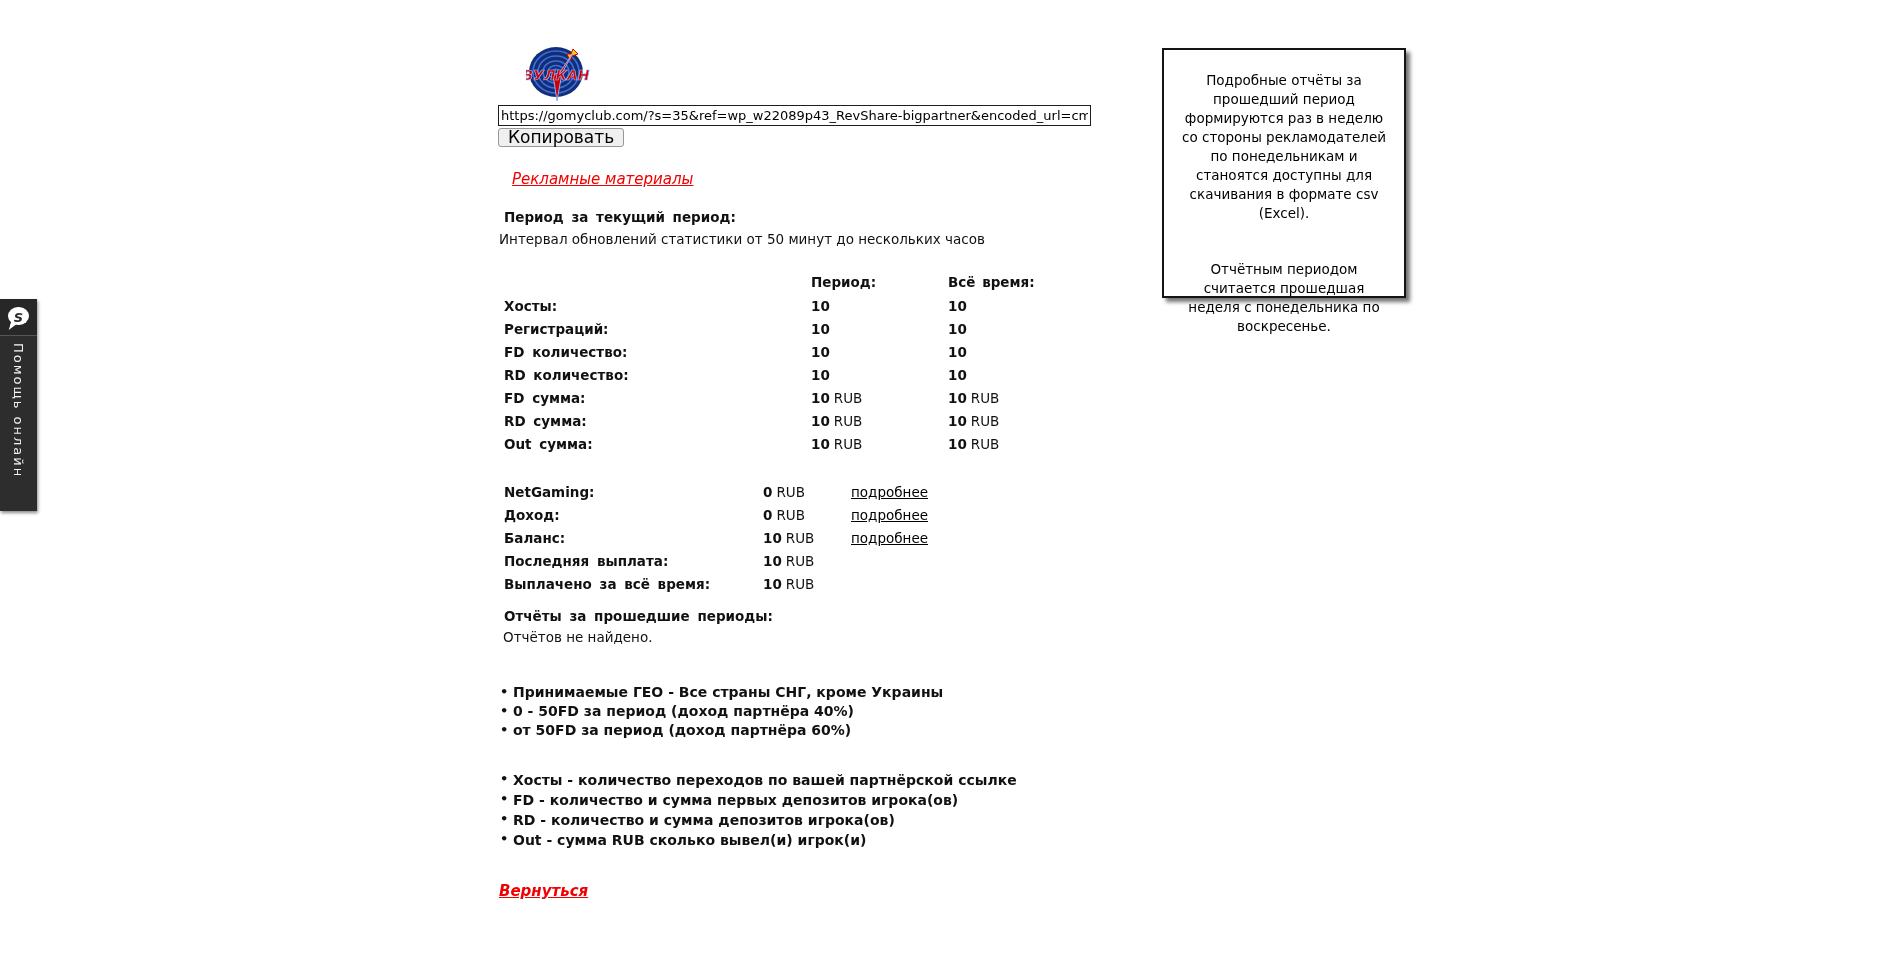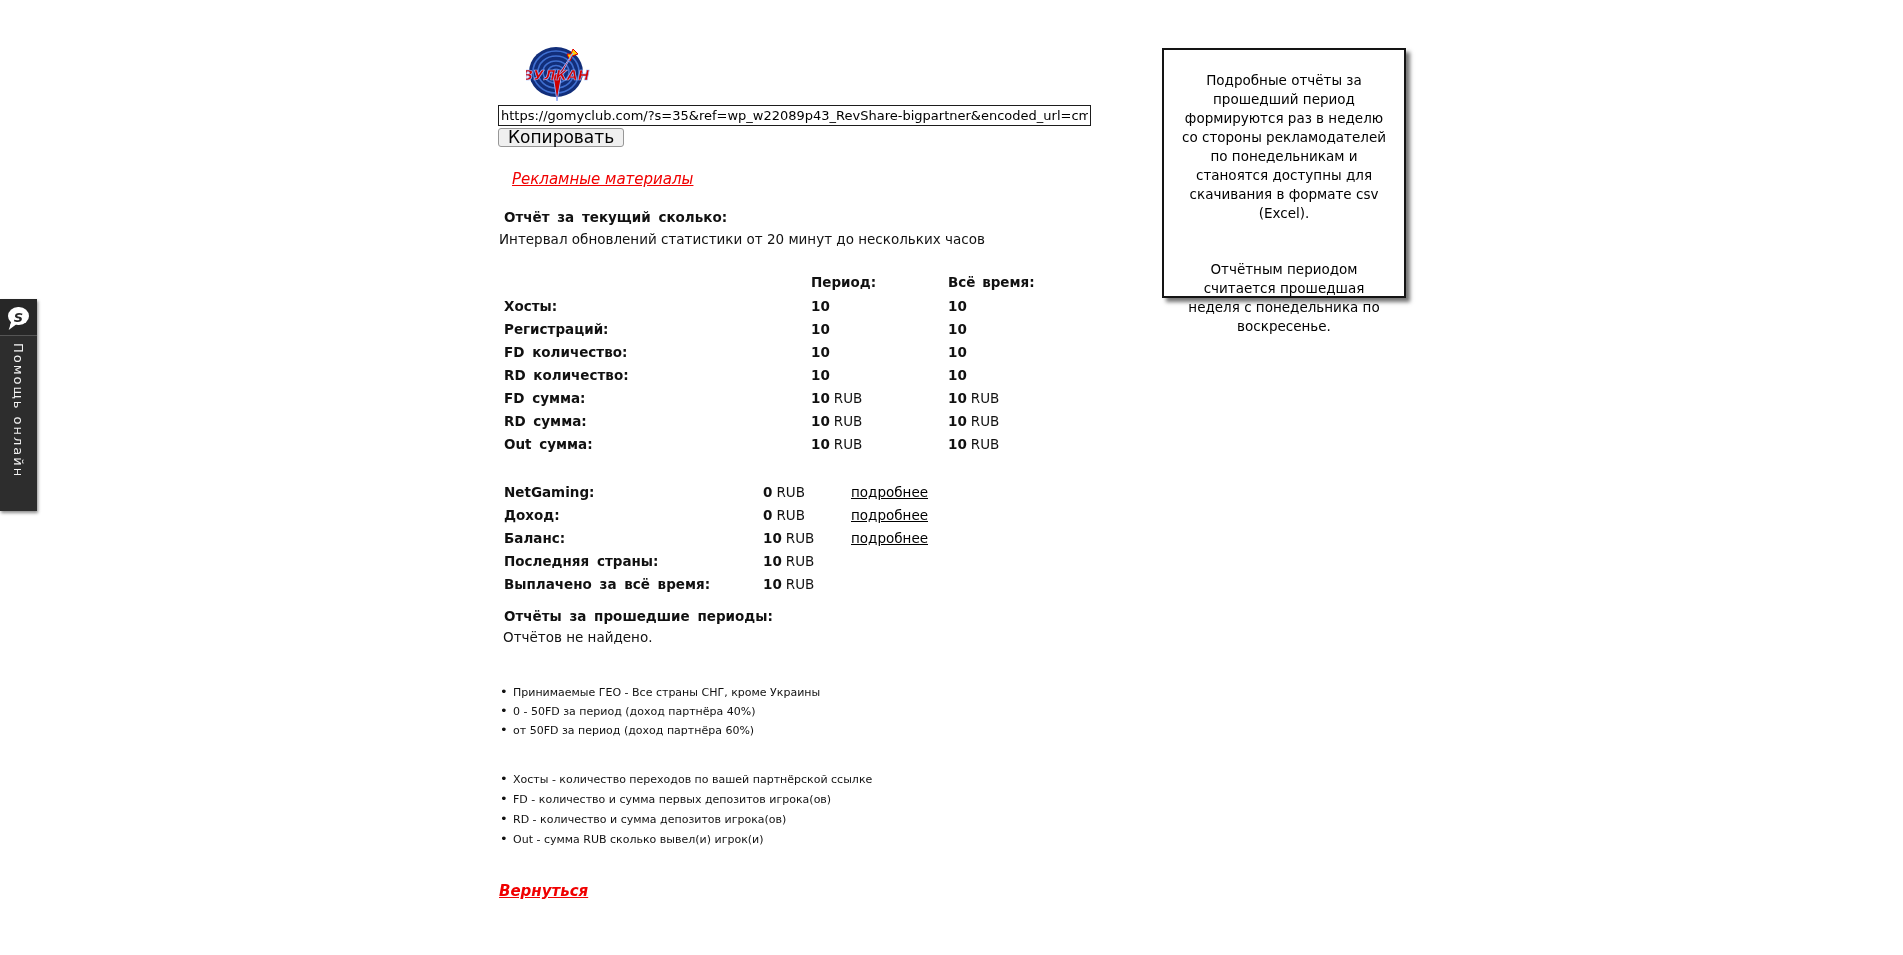--- a/index.html
+++ b/index.html
@@ -54,21 +54,21 @@
   .unit { font-weight:normal; margin-left:4px; }
 
   .finance { top:480px; width:560px; }
   .finance .row { display:grid; grid-template-columns:265px 88px 120px; height:23px; align-items:center; }
   .details-link { color:#000; text-decoration:underline; cursor:pointer; font-size:13.5px; }
 
   .past-heading { top:608px; }
   .past-empty { top:629px; font-size:13.5px; padding-left:5px; }
 
   ul.bullets { margin:0; padding:0; list-style:none; width:620px; }
-  ul.bullets li { font-size:11px; padding-left:15px; position:relative; }
+  ul.bullets li { font-size:14px; padding-left:15px; position:relative;font-weight:bold; }
   ul.bullets li::before { content:"\2022"; position:absolute; left:2px; top:-1px; font-size:13px; }
   .terms-list { top:683px; }
   .terms-list li { line-height:19px; }
   .glossary-list { top:770px; }
   .glossary-list li { line-height:20px; }
 
   
   .info-box { position:absolute; left:1162px; top:48px; width:244px; height:250px;
               background:#fff; border:2px solid #141414; box-shadow:4px 4px 4px rgba(0,0,0,.55);
               padding:21px 16px; text-align:center; }
@@ -106,23 +106,23 @@
         <text x="30" y="35" font-size="14" font-weight="bold" font-style="italic" fill="#d40000" stroke="#9db9ff" stroke-width="0.7" text-anchor="middle">ВУЛКАН</text>
       </svg>
     </div>
 
     <input class="blk ref-input" type="text" readonly="" value="https://gomyclub.com/?s=35&amp;ref=wp_w22089p43_RevShare-bigpartner&amp;encoded_url=cmVnaXN" style="">
 
     <button class="blk copy-btn">Копировать</button>
 
     <a class="blk red-link promo-link">Рекламные материалы</a>
 
-    <div class="blk sec-heading report-heading">Отчёт за текущий сколько:</div>
-
-    <div class="blk report-note">Интервал обновлений статистики от 20 минут до нескольких часов</div>
+    <div class="blk sec-heading report-heading">Период за текущий период:</div>
+
+    <div class="blk report-note">Интервал обновлений статистики от 50 минут до нескольких часов</div>
 
     <div class="blk stats">
       <div class="row header">
         <div class="cell label"></div>
         <div class="cell colhead">Период:</div>
         <div class="cell colhead">Всё время:</div>
       </div>
 
         <div class="row">
           <div class="cell label">Хосты:</div>
@@ -181,21 +181,21 @@
           <div class="cell"><a class="details-link">подробнее</a></div>
         </div>
 
         <div class="row">
           <div class="cell label">Баланс:</div>
           <div class="cell"><span class="num">10</span><span class="unit">RUB</span></div>
           <div class="cell"><a class="details-link">подробнее</a></div>
         </div>
 
         <div class="row">
-          <div class="cell label">Последняя страны:</div>
+          <div class="cell label">Последняя выплата:</div>
           <div class="cell"><span class="num">10</span><span class="unit">RUB</span></div>
           <div class="cell"></div>
         </div>
 
         <div class="row">
           <div class="cell label">Выплачено за всё время:</div>
           <div class="cell"><span class="num">10</span><span class="unit">RUB</span></div>
           <div class="cell"></div>
         </div>
       </div>

